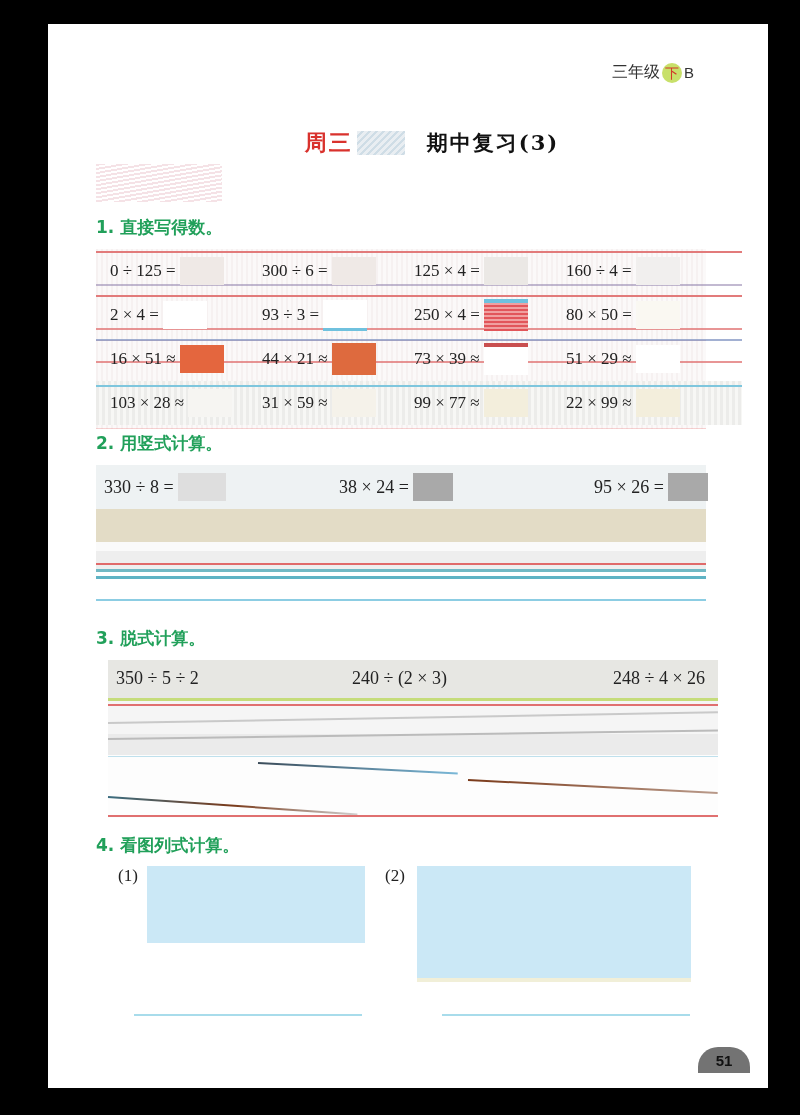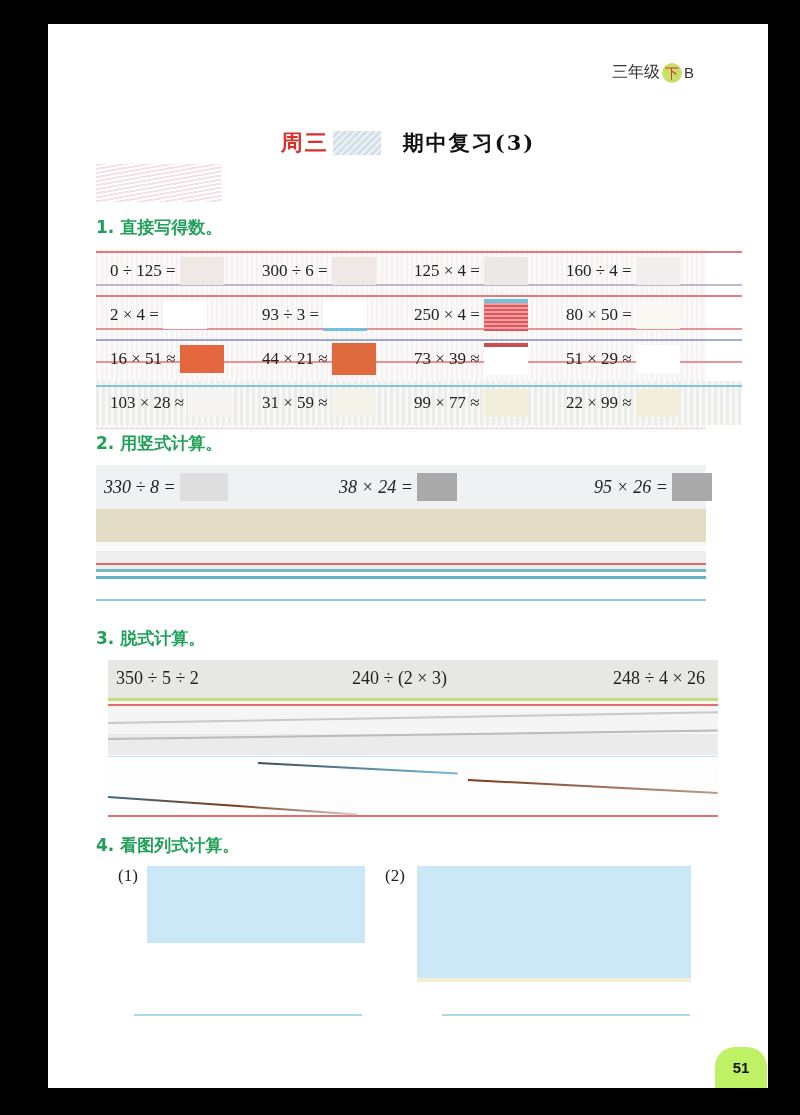--- a/index.html
+++ b/index.html
@@ -12,21 +12,21 @@
   }
   .grade {
     position: absolute; right: 74px; top: 38px; font-size: 16px; color: #333; display: flex; align-items: center; gap: 2px;
   }
   .grade .badge {
     display: inline-block; width: 20px; height: 20px; border-radius: 50%; background: #c8e06a; color: #d23a2a;
     font-size: 14px; line-height: 20px; text-align: center;
   }
   .grade .letter { font-family: "Liberation Sans", sans-serif; font-size: 15px; }
   .title-row {
-    position: absolute; left: 0; width: 720px; top: 104px; display: flex; justify-content: center; align-items: center; gap: 0;
+    position: absolute; left: 0; width: 720px; top: 104px; display: flex; justify-content: center; align-items: center; gap: 0; padding-left: 24px;
   }
   .day { color: #d9322d; font-size: 22px; font-weight: bold; letter-spacing: 2px; }
   .day-noise {
     width: 48px; height: 24px; margin: 0 22px 0 4px;
     background: repeating-linear-gradient(135deg, #e9eef2 0 3px, #cfdde6 3px 5px);
   }
   .topic { font-family: "DejaVu Serif", serif; font-size: 21px; font-weight: bold; color: #111; letter-spacing: 2px; }
   .stamp {
     position: absolute; left: 48px; top: 140px; width: 126px; height: 38px;
     background: repeating-linear-gradient(170deg, #f4dfe4 0 2px, #fff 2px 4px), #e8f1f6;
@@ -48,21 +48,20 @@
     font-family: "Liberation Serif", serif; font-size: 17px; color: #222;
   }
   .cell .expr { white-space: nowrap; }
   .ans {
     display: inline-block; width: 44px; height: 28px; margin-left: 4px; border: none; background: #f2eded;
   }
   .vbox {
     position: absolute; left: 48px; width: 610px; height: 138px;
     background:
       linear-gradient(180deg, #eef2f3 0 32%, #e3dcc6 32% 56%, #fafafa 56% 62%, #eeeeee 62% 76%, #fff 76%);
-    font-style: italic;
   }
   .vbox .cell { top: 2px; font-size: 18px; }
   .vbox .red { position: absolute; left: 0; right: 0; top: 98px; height: 2px; background: #e06a6a; }
   .vbox .teal1 { position: absolute; left: 0; right: 0; top: 104px; height: 3px; background: #72b9c4; }
   .vbox .teal2 { position: absolute; left: 0; right: 0; top: 111px; height: 3px; background: #5fb3c4; }
   .vbox .blue { position: absolute; left: 0; right: 0; top: 134px; height: 2px; background: #8ccde3; }
   .sbox {
     position: absolute; left: 60px; width: 610px; height: 158px;
     background:
       linear-gradient(180deg, #e7e7e3 0 25%, #f5f5f5 25% 47%, #ebebeb 47% 60%, #fdfdfd 60%);
@@ -70,21 +69,21 @@
   .sbox .cell { top: 0; font-size: 18px; }
   .sbox .green { position: absolute; left: 0; right: 0; top: 38px; height: 3px; background: #c5dc7a; }
   .sbox .red1 { position: absolute; left: 0; right: 0; top: 44px; height: 2px; background: #e07070; }
   .sbox .red2 { position: absolute; left: 0; right: 0; top: 155px; height: 2px; background: #e07070; }
   .sbox .bl { position: absolute; left: 0; right: 0; top: 96px; height: 1px; background: #bfe0ec; }
   .slash { position: absolute; height: 2px; transform-origin: left center; }
   .fig-label { position: absolute; font-family: "Liberation Serif", serif; font-size: 17px; color: #222; }
   .fig { position: absolute; background: #cbe8f6; }
   .answer-line { position: absolute; height: 2px; background: #a8dceb; }
   .page-num {
-    position: absolute; left: 667px; top: 1023px; width: 52px; height: 41px; background: #bef264;
+    position: absolute; left: 650px; top: 1023px; width: 52px; height: 26px; background: #737373;
     border-radius: 20px 20px 0 0; display: flex; align-items: center; justify-content: center;
     font-family: "Liberation Sans", sans-serif; font-weight: bold; font-size: 15px; color: #111;
   }
 </style>
 </head>
 <body>
 
 <div class="page">
 
   <div class="grade">

